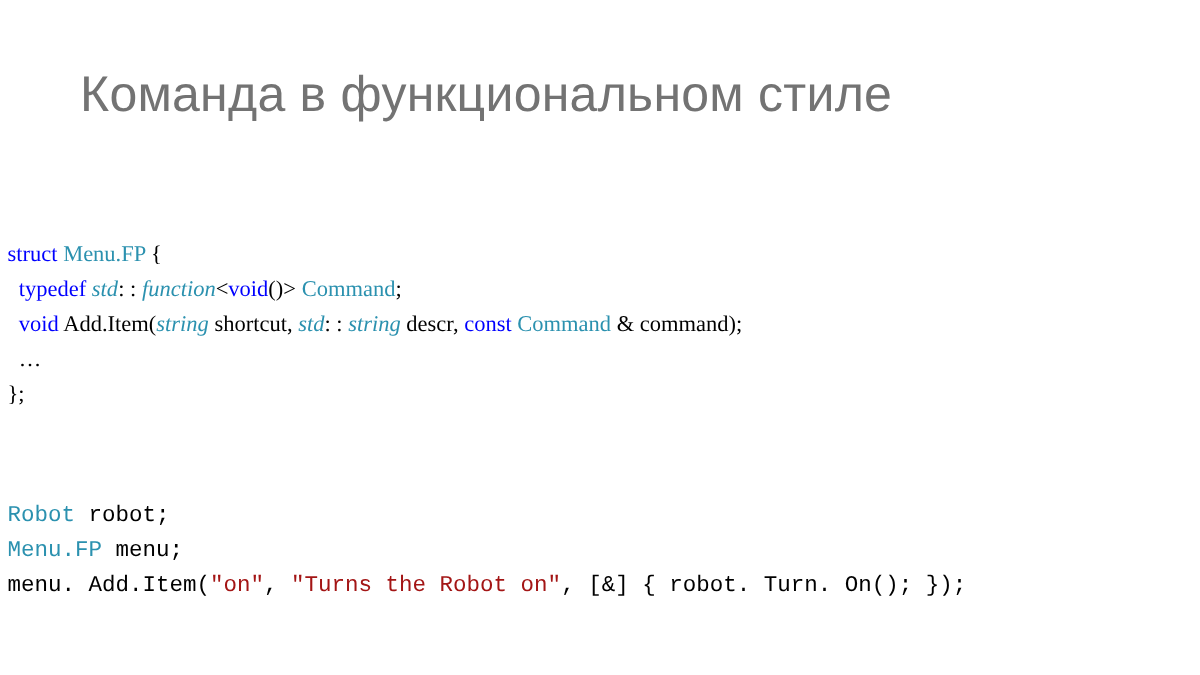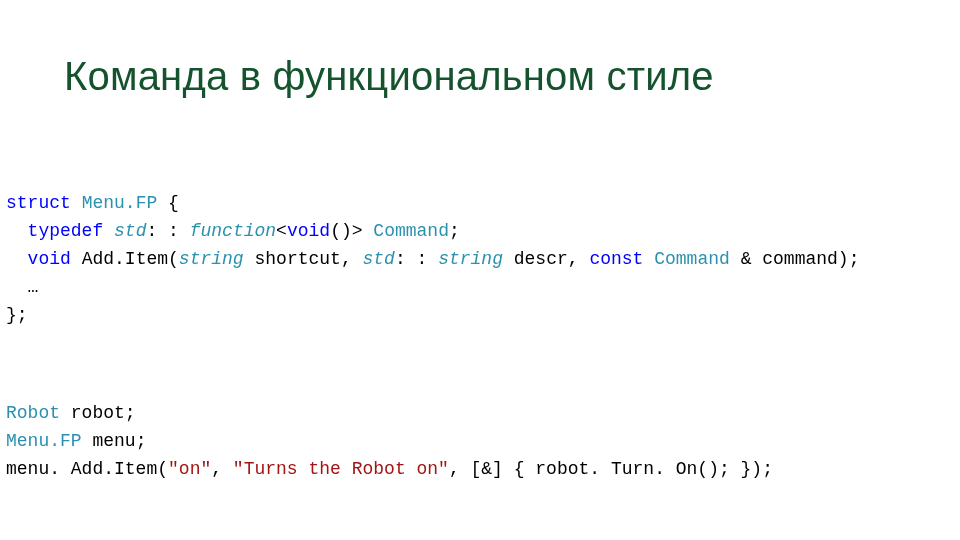--- a/index.html
+++ b/index.html
@@ -16,33 +16,33 @@
     height: 540px;
     position: relative;
     box-sizing: border-box;
   }
   .title {
     position: absolute;
     left: 64px;
     top: 54px;
     font-size: 40px;
     font-weight: 300;
-    color: #14532d;
+    color: #737373;
     letter-spacing: 0.2px;
   }
   .code-block {
     position: absolute;
     left: 6px;
     font-family: Consolas, "Courier New", monospace;
     font-size: 18px;
     line-height: 1.55;
     white-space: pre;
     color: #000000;
   }
-  .cb1 { top: 190px; }
+  .cb1 { top: 190px; font-family: Liberation Serif, serif; }
   .cb2 { top: 400px; font-family: Liberation Mono, monospace; }
 
   .kw   { color: #0000ff; }            
   .type { color: #2b91af; }            
   .it   { color: #2b91af; font-style: italic; } 
   .str  { color: #a31515; }
 </style>
 </head>
 <body>
 

